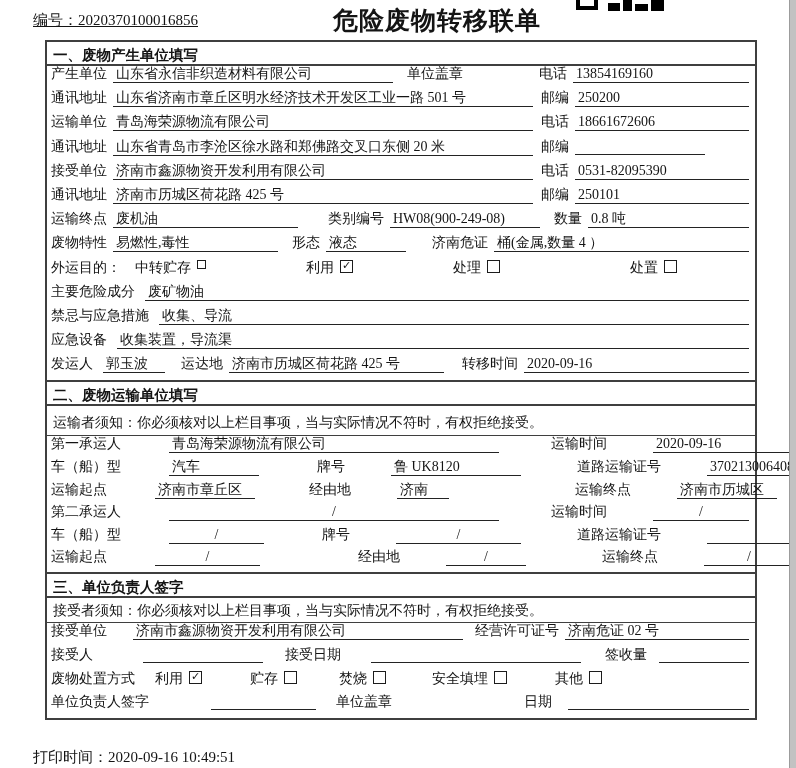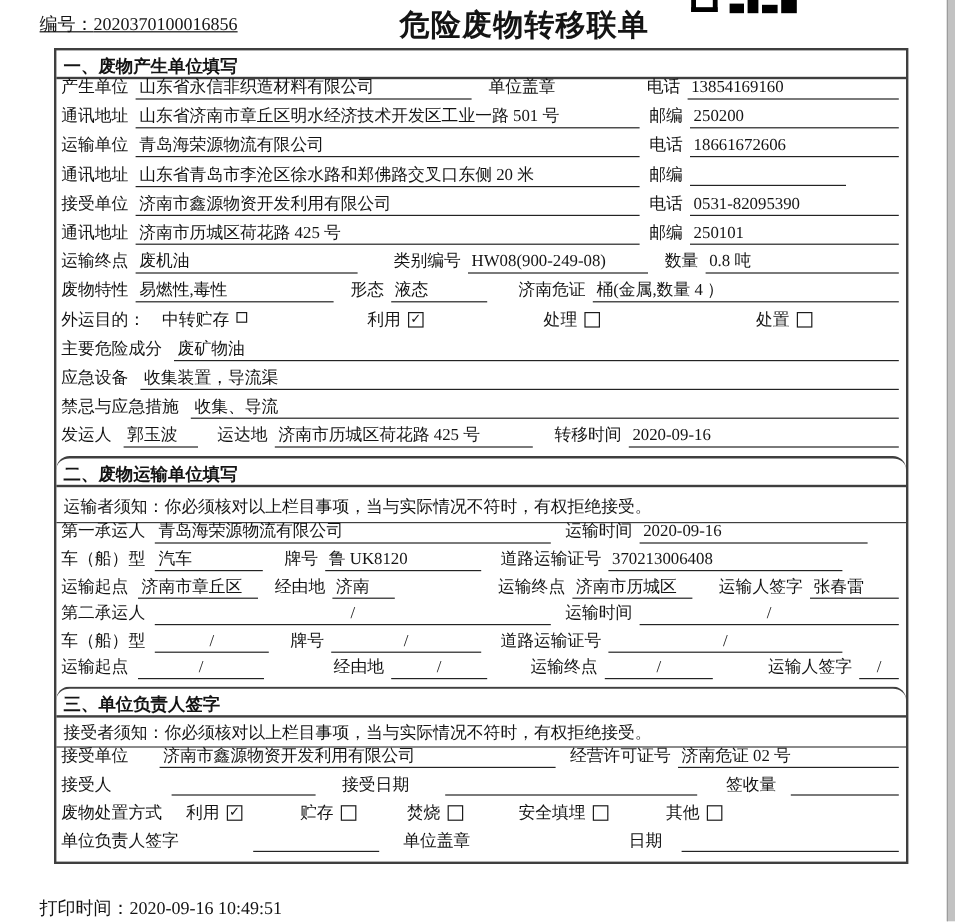--- a/index.html
+++ b/index.html
@@ -9,26 +9,26 @@
   
   .serial{left:33px;top:11px;font-size:15px;white-space:nowrap;text-decoration:underline;}
   .title{left:333px;top:4px;font-size:25px;font-weight:bold;letter-spacing:1px;white-space:nowrap;}
   .qr{left:576px;top:0;width:88px;height:11px;}
   .qr div{position:absolute;background:#000;}
   .qr .finder{background:transparent;border-left:4px solid #000;border-right:4px solid #000;border-bottom:4px solid #000;width:22px;height:10px;box-sizing:border-box;left:0;top:0;}
   .edge-strip{right:0;top:0;width:7px;height:768px;background:#c2c2c2;border-left:1px solid #9c9c9c;box-sizing:border-box;}
   
   .form-box{left:45px;top:40px;width:712px;border:2px solid #3f3f3f;box-sizing:border-box;background:#fff;}
   .sec{box-sizing:border-box;}
-  .sec.bt{border-top:2px solid #3f3f3f;border-radius:11px;}
+  .sec.bt{border-top:2px solid #3f3f3f;}
   .sh{height:24px;box-sizing:border-box;font-weight:bold;font-size:14.5px;padding:4px 0 0 6px;border-bottom:2px solid #3f3f3f;}
   .notice{box-sizing:border-box;border-bottom:1.6px solid #3f3f3f;padding:8px 0 0 6px;}
   .n2{height:30px;} .n3{height:25px;padding-top:4px;}
   .row{display:flex;align-items:flex-start;padding:0 4px 4px 4px;box-sizing:border-box;}
-  .s1r{height:24.2px;} .s2r{height:22.6px;} .s3r{height:23.8px;}
+  .s1r{height:24.2px;} .s2r{height:22.6px;gap:40px;} .s3r{height:23.8px;}
   .lb{white-space:nowrap;line-height:16px;flex:none;}
   .u{border-bottom:1.4px solid #232323;white-space:nowrap;line-height:16px;min-height:16px;
      padding:0 3px;margin-left:6px;box-sizing:border-box;flex:none;overflow:visible;}
   .grow{flex:1 1 auto;margin-right:2px;}
   .c{text-align:center;}
   .cb{flex:none;width:13px;height:13px;box-sizing:border-box;border:1.5px solid #1c1c1c;margin-left:6px;margin-bottom:1px;
       font-size:11px;line-height:10px;text-align:center;font-family:"DejaVu Sans",sans-serif;}
   .cb.sm{width:9px;height:9px;margin-bottom:2px;}
   .footer{left:33px;top:748px;font-size:15px;white-space:nowrap;}
 </style>
@@ -122,27 +122,27 @@
       <span class="lb" style="margin-left:130px">处置</span>
       <span class="cb"></span>
     </div>
 
     <div class="row s1r">
       <span class="lb">主要危险成分</span>
       <span class="u grow" style="margin-left:10px">废矿物油</span>
     </div>
 
     <div class="row s1r">
+      <span class="lb">禁忌与应急措施</span>
+      <span class="u grow" style="margin-left:10px">收集、导流</span>
+    </div>
+
+    <div class="row s1r">
       <span class="lb">应急设备</span>
       <span class="u grow" style="margin-left:10px">收集装置，导流渠</span>
-    </div>
-
-    <div class="row s1r">
-      <span class="lb">禁忌与应急措施</span>
-      <span class="u grow" style="margin-left:10px">收集、导流</span>
     </div>
 
     <div class="row s1r">
       <span class="lb">发运人</span>
       <span class="u" style="width:62px;margin-left:10px">郭玉波</span>
       <span class="lb" style="margin-left:16px">运达地</span>
       <span class="u" style="width:215px">济南市历城区荷花路 425 号</span>
       <span class="lb" style="margin-left:18px">转移时间</span>
       <span class="u grow">2020-09-16</span>
     </div>

